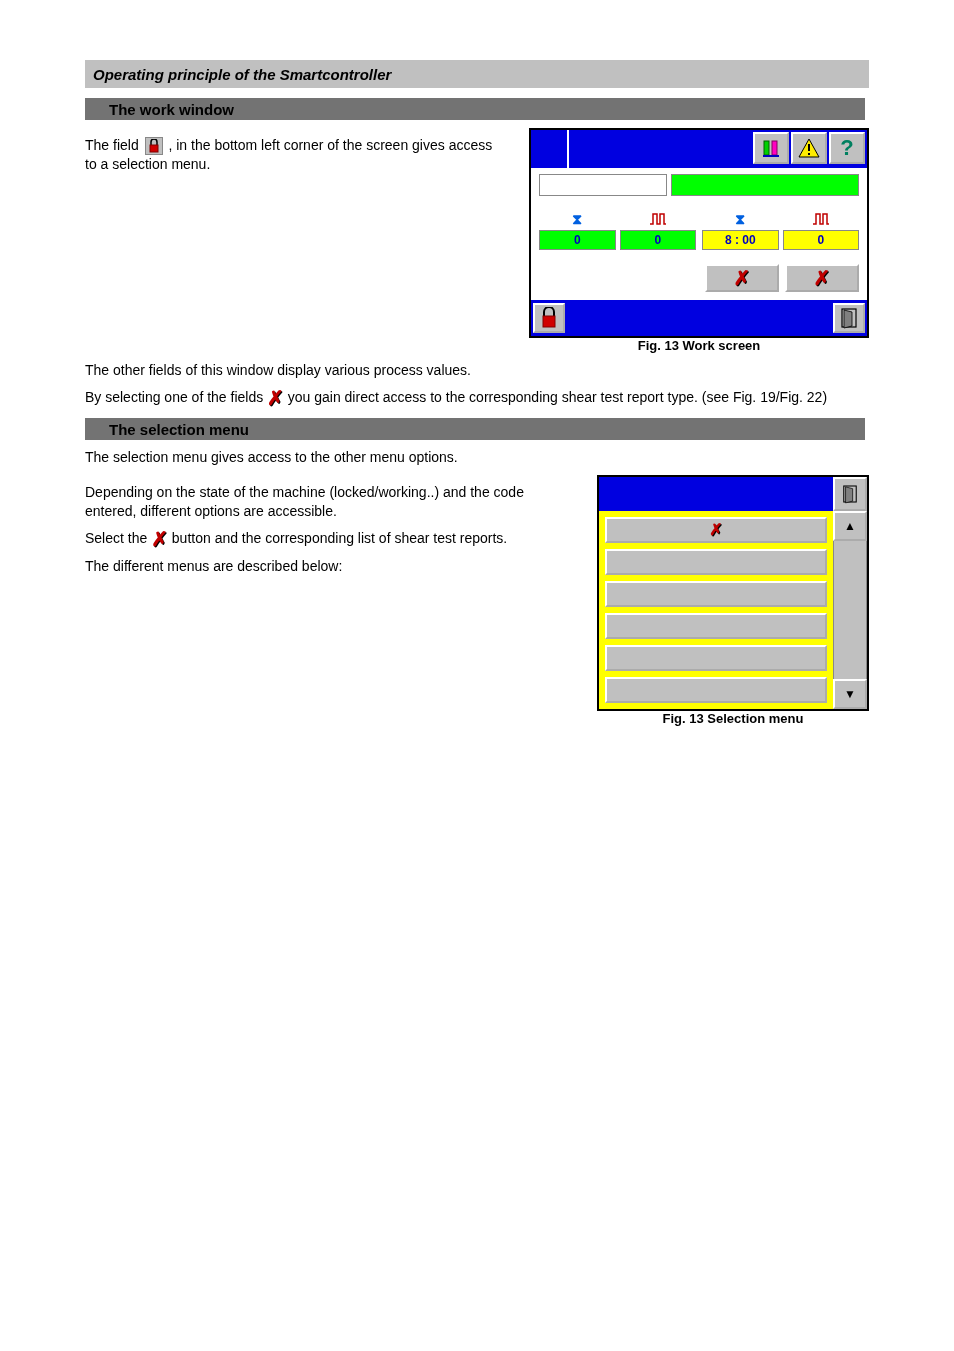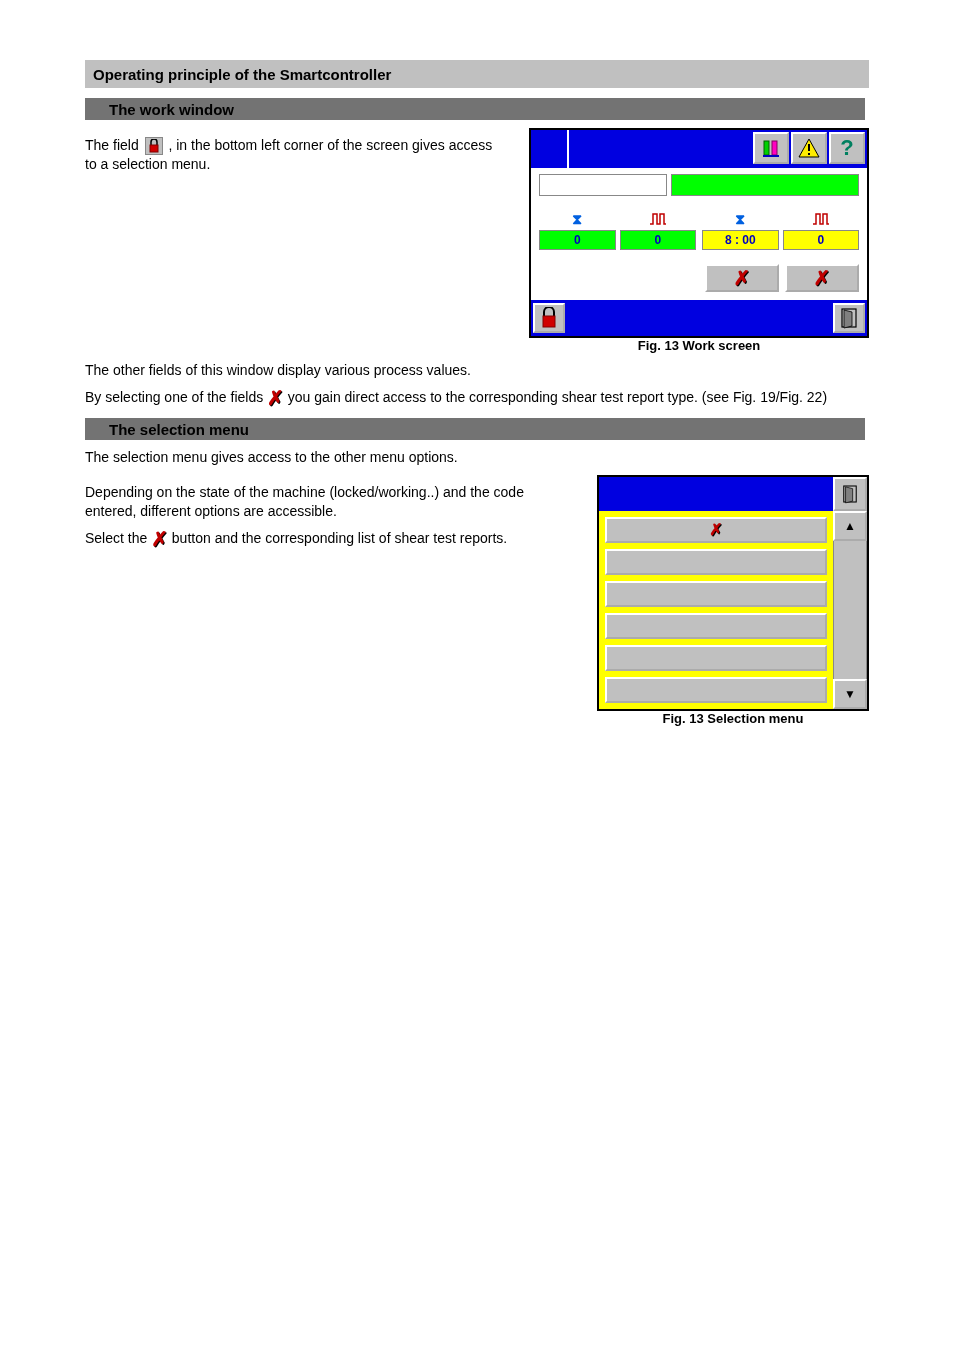--- a/index.html
+++ b/index.html
@@ -14,20 +14,21 @@
   }
   .bar-header {
     background: #c0c0c0;
     height: 28px;
     margin-bottom: 4px;
     display: flex;
     align-items: center;
     padding: 0 8px;
     font-weight: bold;
     font-size: 15px;
+    font-style: italic;
   }
   .section-bar {
     background: #737373;
     height: 22px;
     margin: 10px 4px 8px 0;
     display: flex;
     align-items: center;
     padding: 0 24px;
     font-weight: bold;
     font-size: 15px;
@@ -385,20 +386,21 @@
 <p class="para">The selection menu gives access to the other menu options.</p>
 
 <div class="flex-sect">
   <div class="text-block">
     <p class="para">Depending on the state of the machine (locked/working..) and the code entered, different options are accessible.</p>
     <p class="para">
       <span>Select the </span>
       <span class="x-icon">✗</span>
       <span> button and the corresponding list of shear test reports.</span>
     </p>
+    <p class="para">The different menus are described below:</p>
   </div>
 
   <div style="flex:0 0 auto;">
     <div class="panel2">
       <div class="p2-top">
         <div class="p2-top-blue"></div>
         <div class="p2-top-door">
           <svg width="16" height="22" viewBox="0 0 18 22">
             <rect x="2" y="2" width="14" height="18" fill="none" stroke="#000" stroke-width="1.2"></rect>
             <polygon points="4,3 12,5 12,19 4,21" fill="#808080" stroke="#000" stroke-width="0.8"></polygon>

